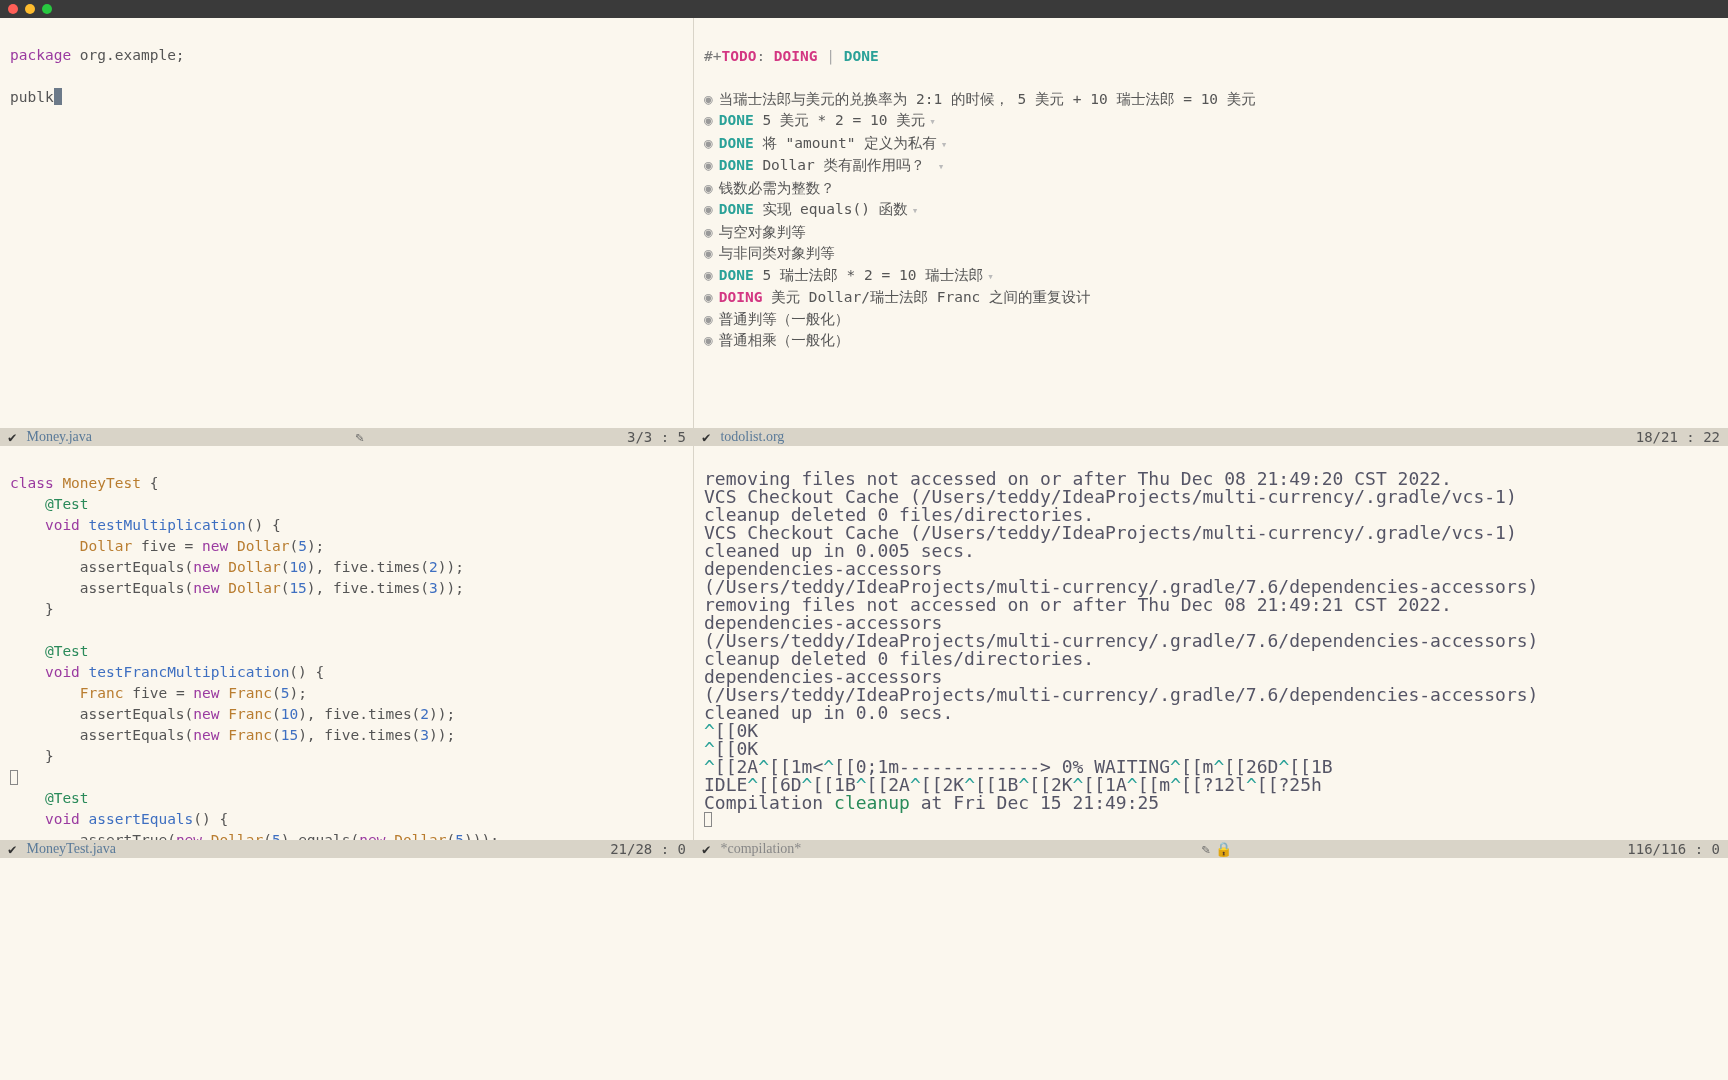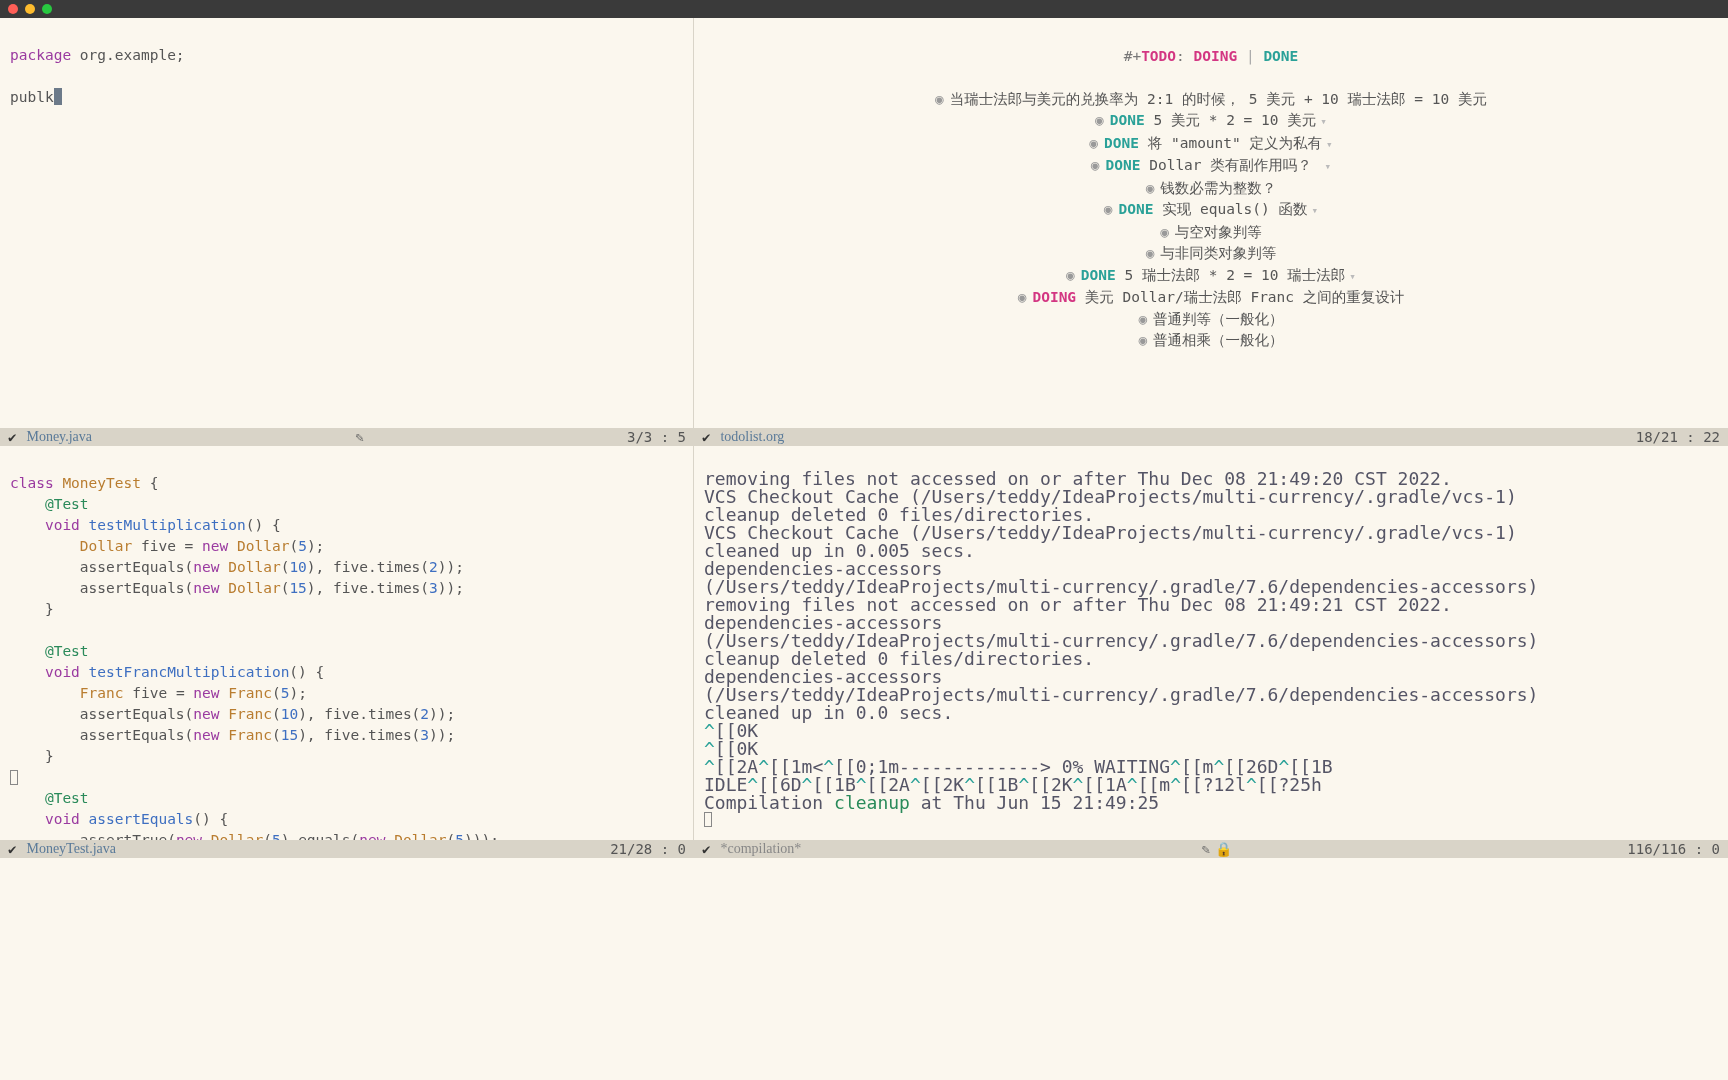--- a/index.html
+++ b/index.html
@@ -61,21 +61,21 @@
 
   
   .todo-kw { color: #d33682; font-weight: bold; }
   .done-kw { color: #2aa198; font-weight: bold; }
   .pipe    { color: #aaa; }
   .hdr     { color: #777; }
   .bullet  { color: #999; margin-right: 6px; }
   .todo-line { color: #555; }
   .done-status { color: #2aa198; font-weight: bold; }
   .doing-status{ color: #d33682; font-weight: bold; }
-  .todo-pane { line-height: 21.5px; text-align: center; }
+  .todo-pane { line-height: 21.5px; }
   .todo-pane .item { white-space: normal; }
 
   
   .comp-pane { color: #556; line-height: 18px; font-size:18px;}
   .comp-pane .escgreen { color: #2aa198; }
   .finished { color: #2a8a5a; }
   .boxcursor { border:1px solid #888; display:inline-block; width:8px; height:15px;}
   .collapse-box { border:1px solid #888; display:inline-block; width:8px; height:15px; vertical-align:text-bottom;}
 
 </style>
@@ -139,21 +139,21 @@
 
 
 
   </div>
 
   <div class="pane comp-pane">
 <div id="comp-lines"><div>removing files not accessed on or after Thu Dec 08 21:49:20 CST 2022.</div><div>VCS Checkout Cache (/Users/teddy/IdeaProjects/multi-currency/.gradle/vcs-1)</div><div>cleanup deleted 0 files/directories.</div><div>VCS Checkout Cache (/Users/teddy/IdeaProjects/multi-currency/.gradle/vcs-1)</div><div>cleaned up in 0.005 secs.</div><div>dependencies-accessors</div><div>(/Users/teddy/IdeaProjects/multi-currency/.gradle/7.6/dependencies-accessors)</div><div>removing files not accessed on or after Thu Dec 08 21:49:21 CST 2022.</div><div>dependencies-accessors</div><div>(/Users/teddy/IdeaProjects/multi-currency/.gradle/7.6/dependencies-accessors)</div><div>cleanup deleted 0 files/directories.</div><div>dependencies-accessors</div><div>(/Users/teddy/IdeaProjects/multi-currency/.gradle/7.6/dependencies-accessors)</div><div>cleaned up in 0.0 secs.</div></div><span class="escgreen">^</span><span>[[0K</span>
 <span class="escgreen">^</span><span>[[0K</span>
 <span class="escgreen">^</span><span>[[2A</span><span class="escgreen">^</span><span>[[1m&lt;</span><span class="escgreen">^</span><span>[[0;1m-------------&gt; 0% WAITING</span><span class="escgreen">^</span><span>[[m</span><span class="escgreen">^</span><span>[[26D</span><span class="escgreen">^</span><span>[[1B</span>
 <span>IDLE</span><span class="escgreen">^</span><span>[[6D</span><span class="escgreen">^</span><span>[[1B</span><span class="escgreen">^</span><span>[[2A</span><span class="escgreen">^</span><span>[[2K</span><span class="escgreen">^</span><span>[[1B</span><span class="escgreen">^</span><span>[[2K</span><span class="escgreen">^</span><span>[[1A</span><span class="escgreen">^</span><span>[[m</span><span class="escgreen">^</span><span>[[?12l</span><span class="escgreen">^</span><span>[[?25h</span>
-<span>Compilation </span><span class="finished">cleanup</span><span> at Thu Jun 15 21:49:25</span>
+<span>Compilation </span><span class="finished">cleanup</span><span> at Fri Dec 15 21:49:25</span>
 <span class="boxcursor"></span>
   </div>
 
   <div class="statusbar right-border">
     <span class="check">✔</span>
     <span class="fname">MoneyTest.java</span>
     <span class="spacer"></span>
     <span>21/28 : 0</span>
   </div>
   <div class="statusbar">

